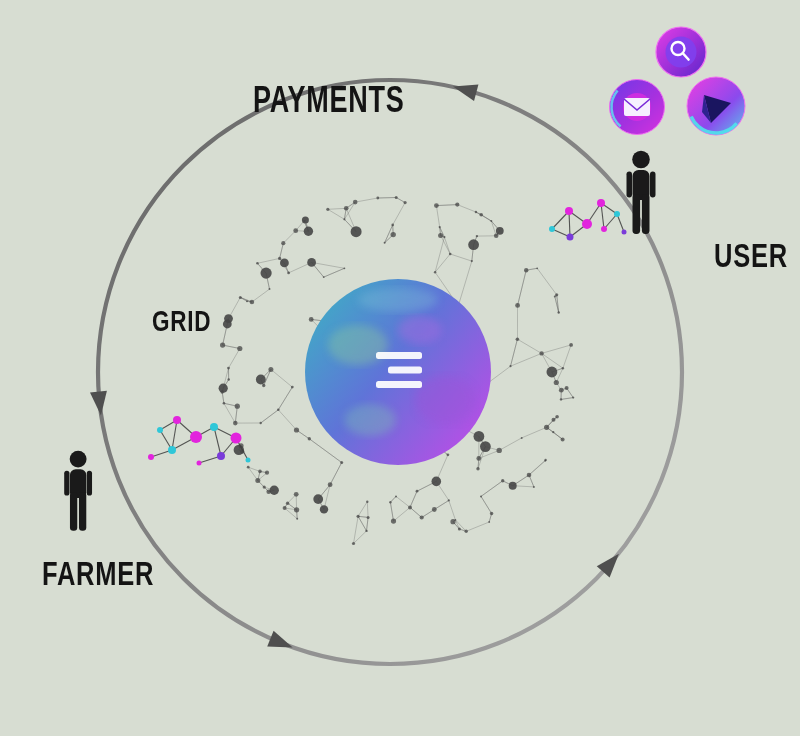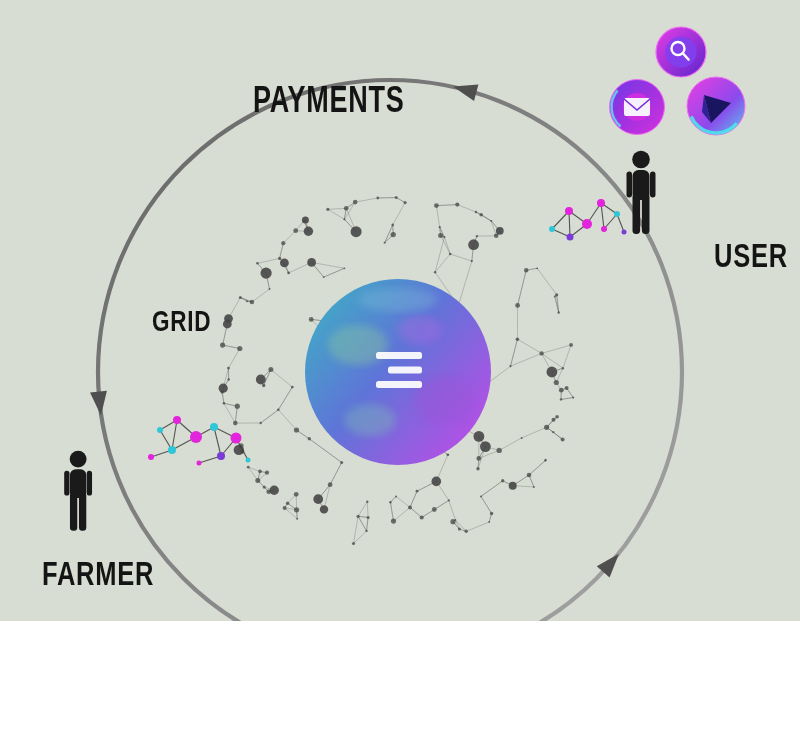--- a/index.html
+++ b/index.html
@@ -1,18 +1,18 @@
 <!DOCTYPE html>
 <html><head>
 <meta charset="utf-8">
 <style>
   html,body{margin:0;padding:0;}
   .stage{
     position:relative;
-    width:800px;height:621px;
+    width:800px;height:736px;
     overflow:hidden;
     font-family:"Liberation Sans",sans-serif;
   }
   .label{
     position:absolute;
     font-weight:700;
     color:#141414;
     letter-spacing:1px;
     transform:scale(0.75,1);
     transform-origin:left top;

